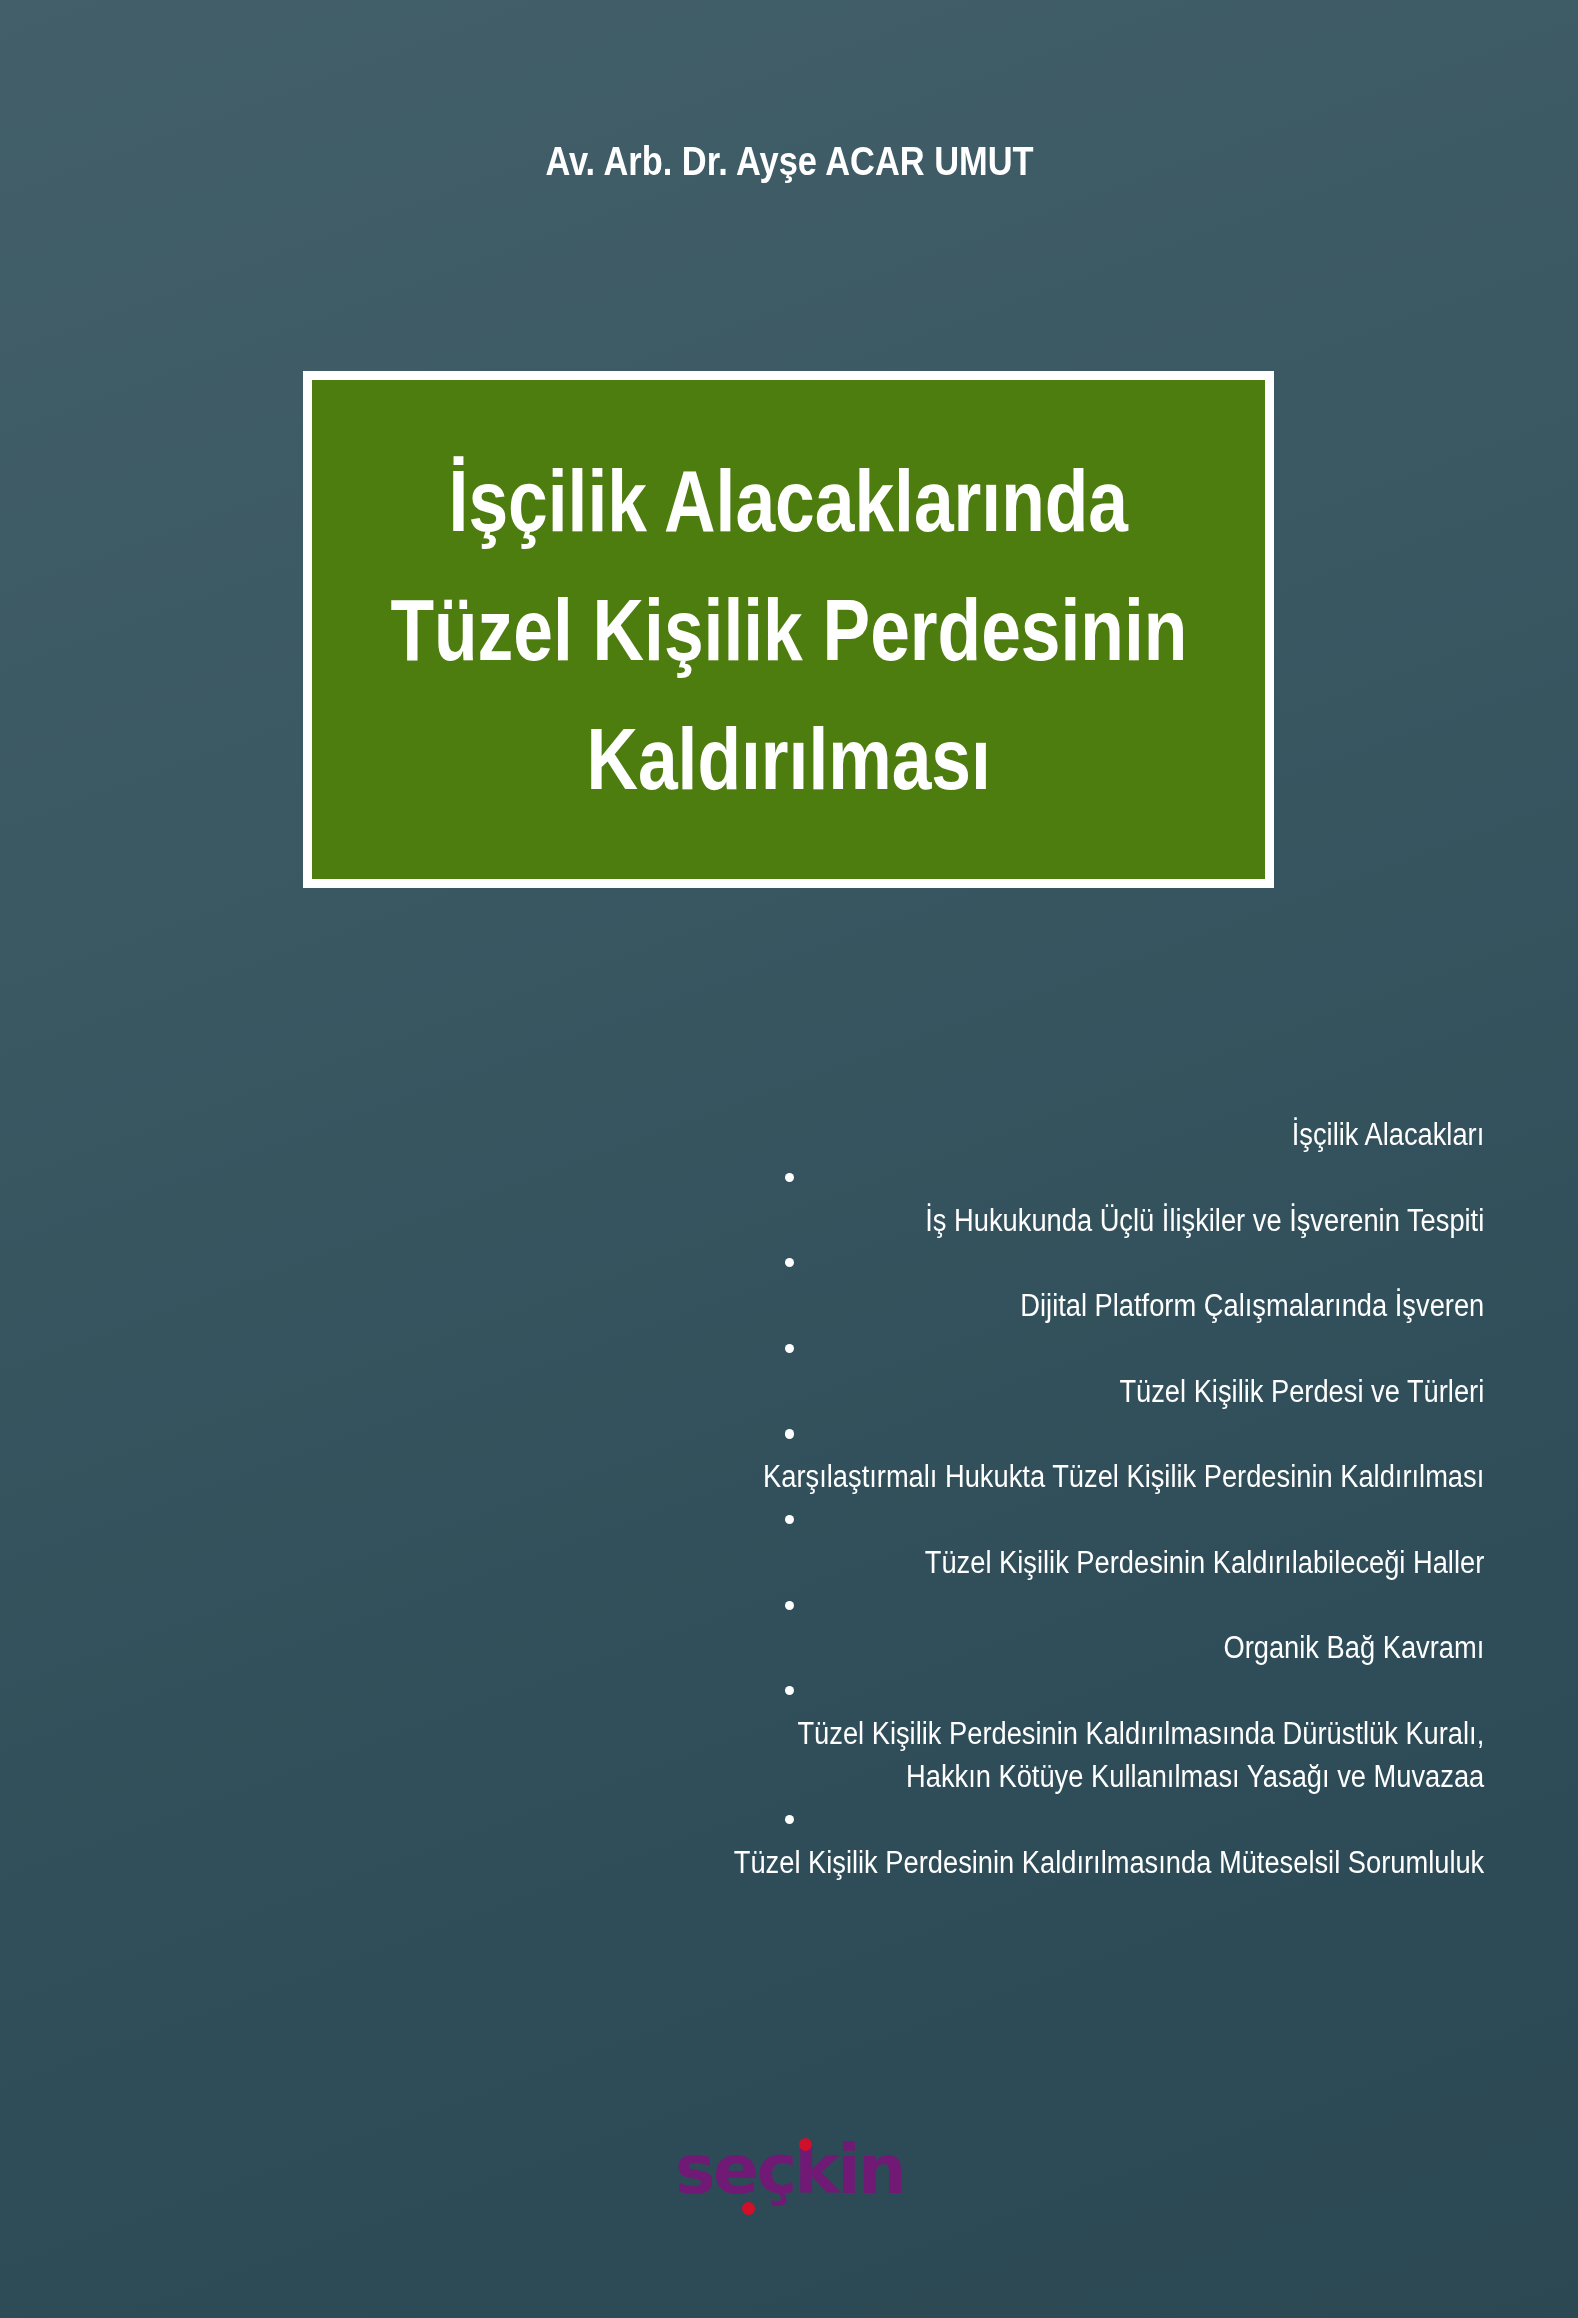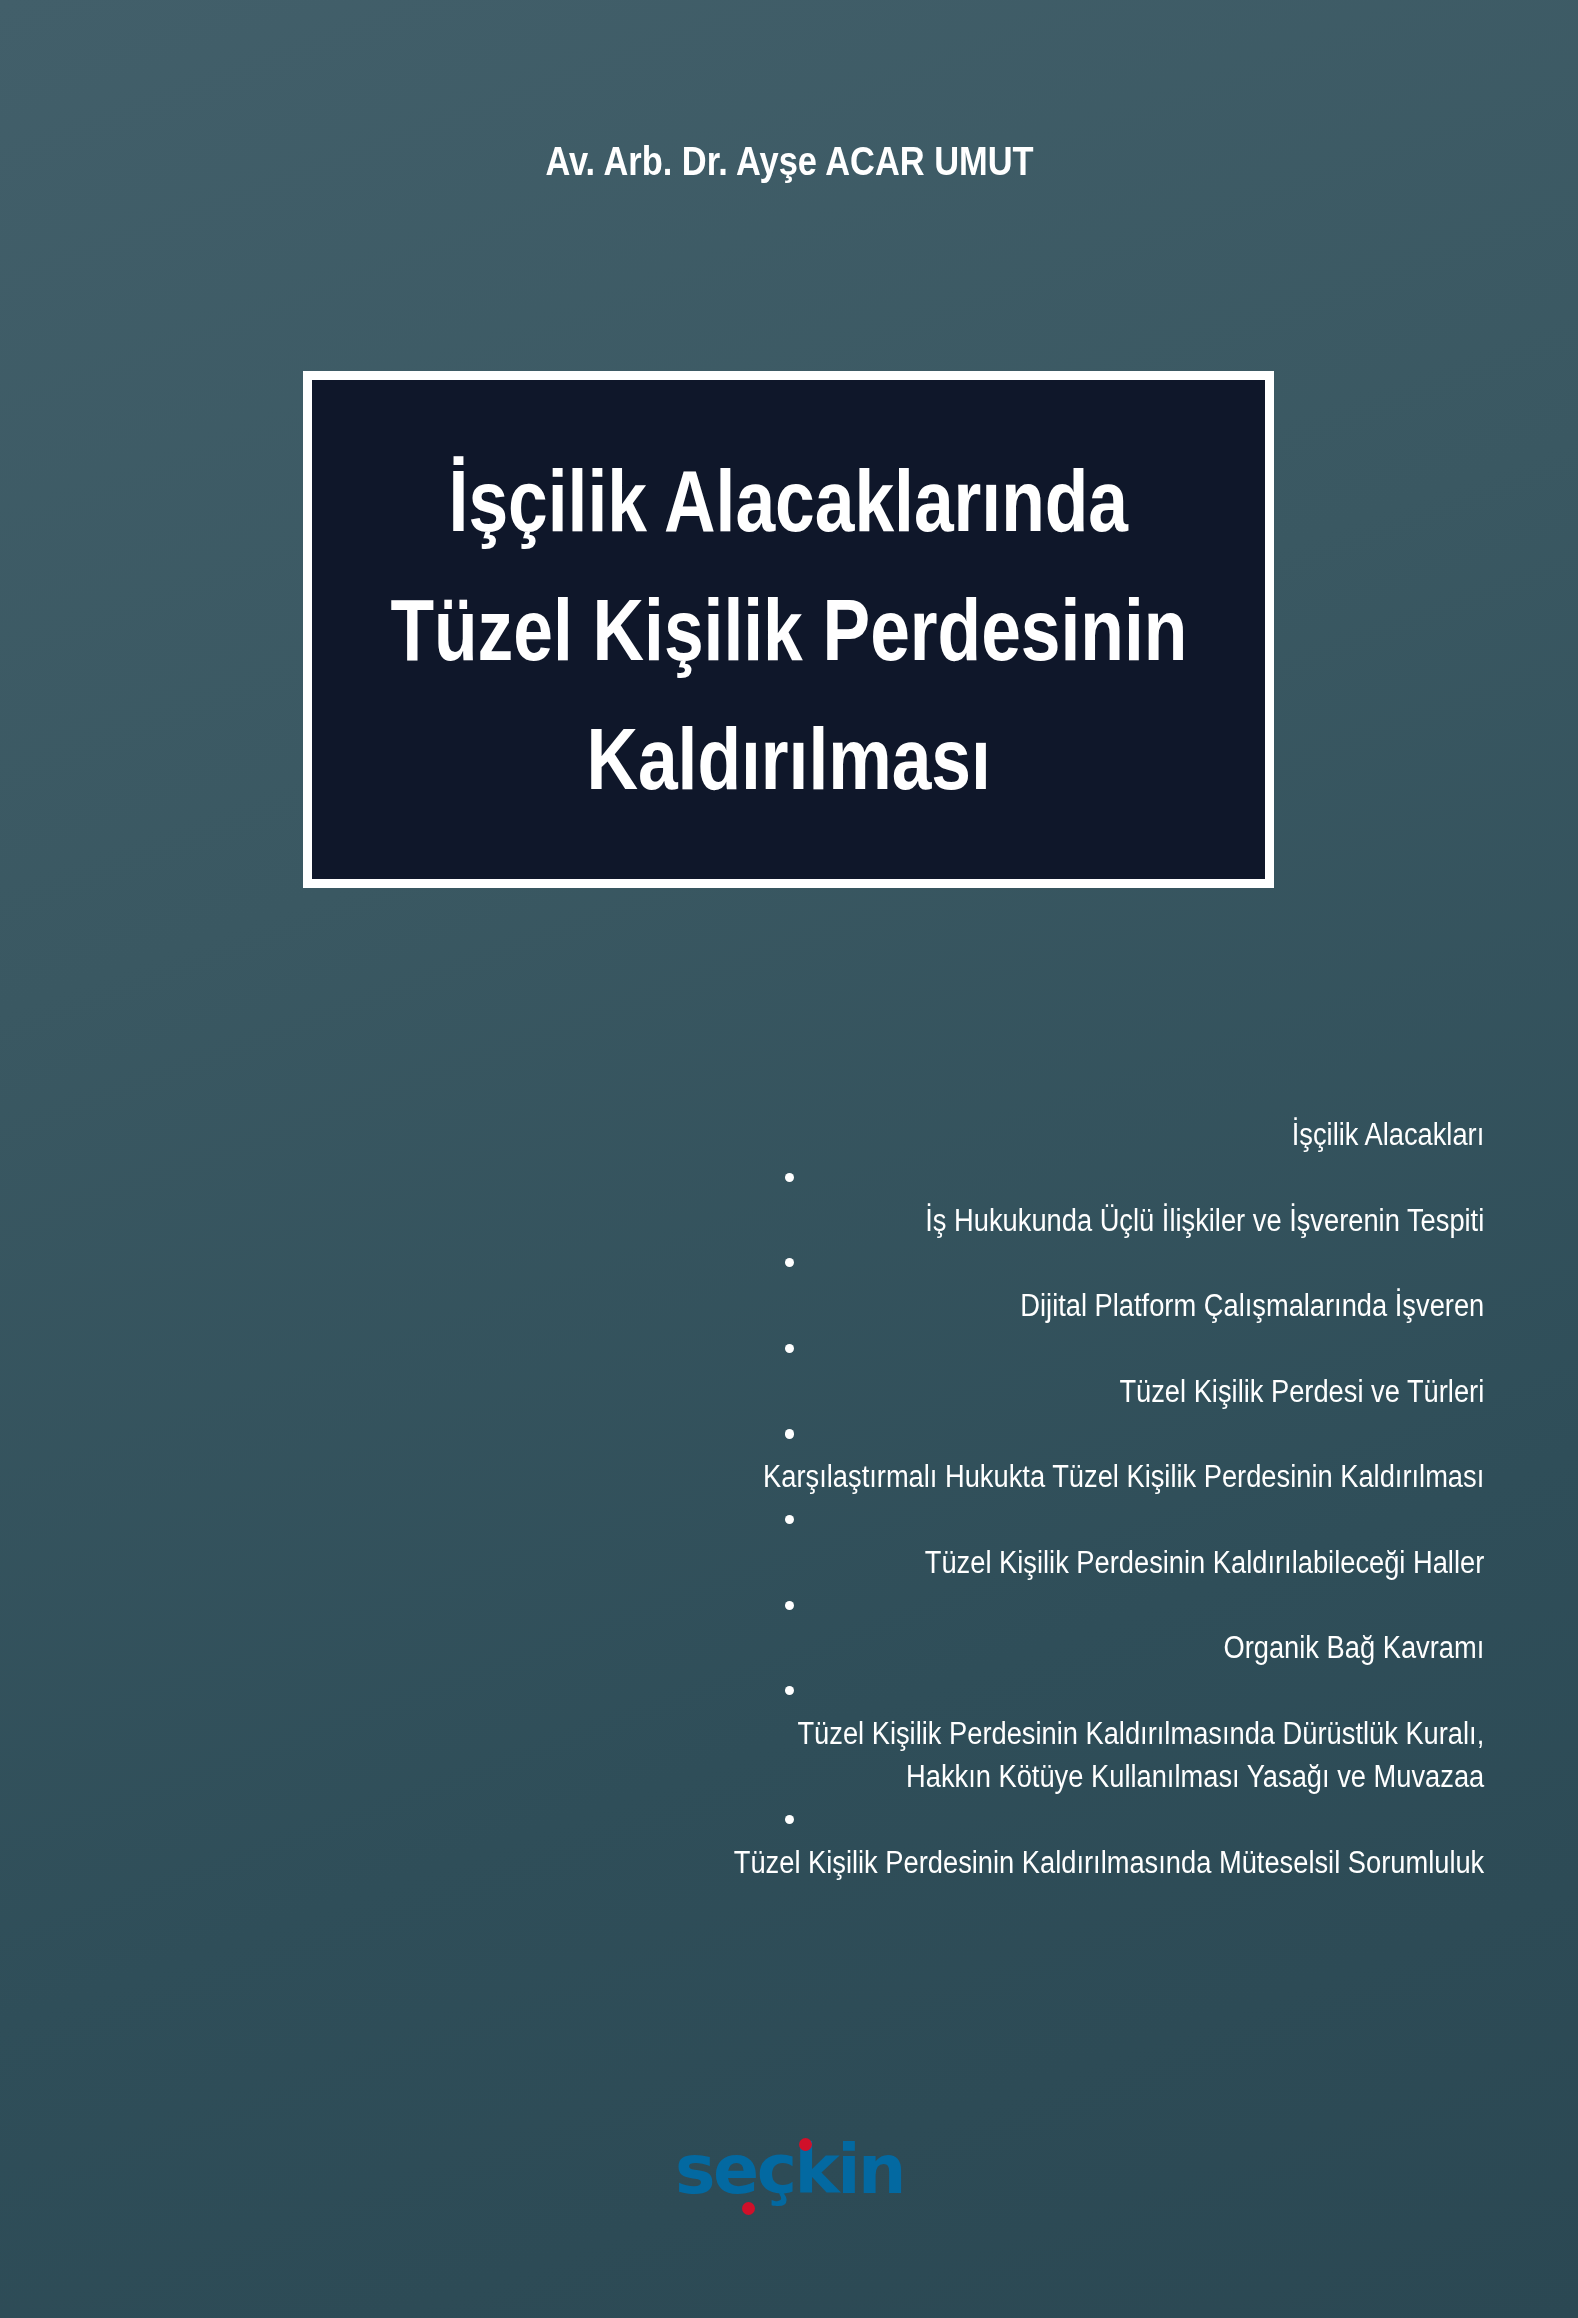--- a/index.html
+++ b/index.html
@@ -16,21 +16,21 @@
     font-family: "Liberation Sans", sans-serif;
     font-weight: bold; font-size: 40px;
     letter-spacing: 0px;
     transform: scaleX(0.86);
   }
   .title-box {
     position: absolute; left: 303px; top: 371px;
     width: 971px; height: 517px;
     box-sizing: border-box;
     border: 9.2px solid #ffffff;
-    background: #0f172a;
+    background: #4d7c0f;
     display: flex; flex-direction: column; justify-content: center; align-items: center;
   }
   .title-line {
     font-family: "Liberation Sans", sans-serif;
     font-weight: bold;
     font-size: 87px;
     line-height: 129px;
     white-space: nowrap;
     transform: scaleX(0.82);
   }
@@ -51,21 +51,21 @@
     background: #ffffff; margin: 16.7px auto 16.7px auto;
   }
   .logo {
     position: absolute; left: 0; right: 0; top: 2128px;
     text-align: center;
   }
   .logo-wrap { position: relative; display: inline-block; }
   .logo-text {
     font-family: "DejaVu Sans", sans-serif;
     font-weight: bold; font-size: 68px; letter-spacing: -2.5px;
-    color: #0369a1;
+    color: #701a75;
     line-height: 84px;
   }
   .dot {
     position: absolute; width: 13.4px; height: 13.4px; border-radius: 50%;
     background: #d0102a;
   }
   .dot.top { left: 124px; top: 10px; }
   .dot.bottom { left: 67px; top: 74px; }
 </style>
 </head>

